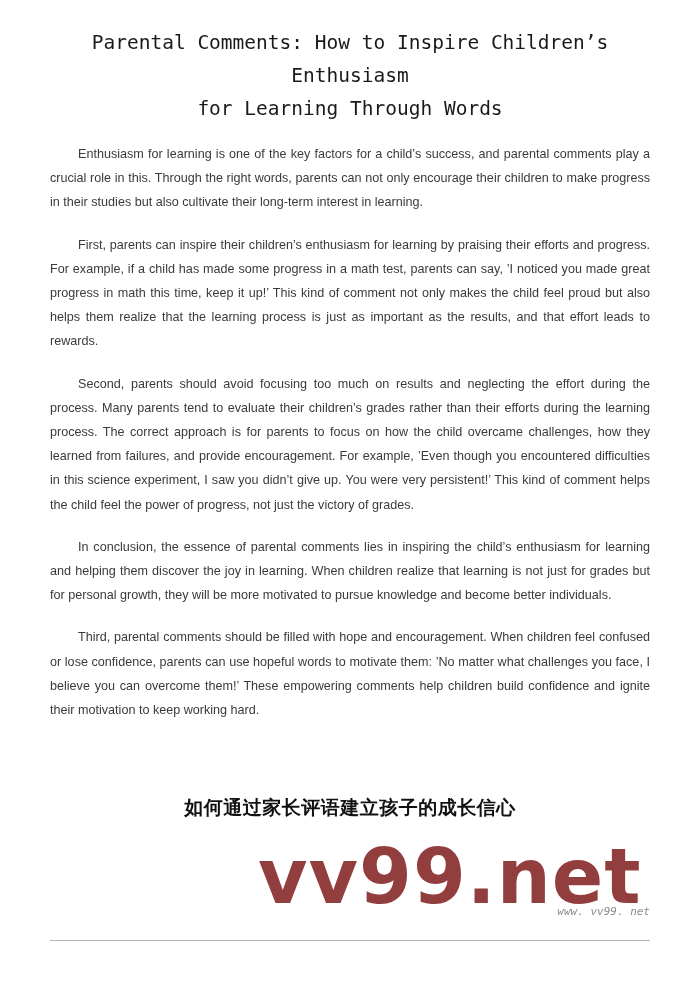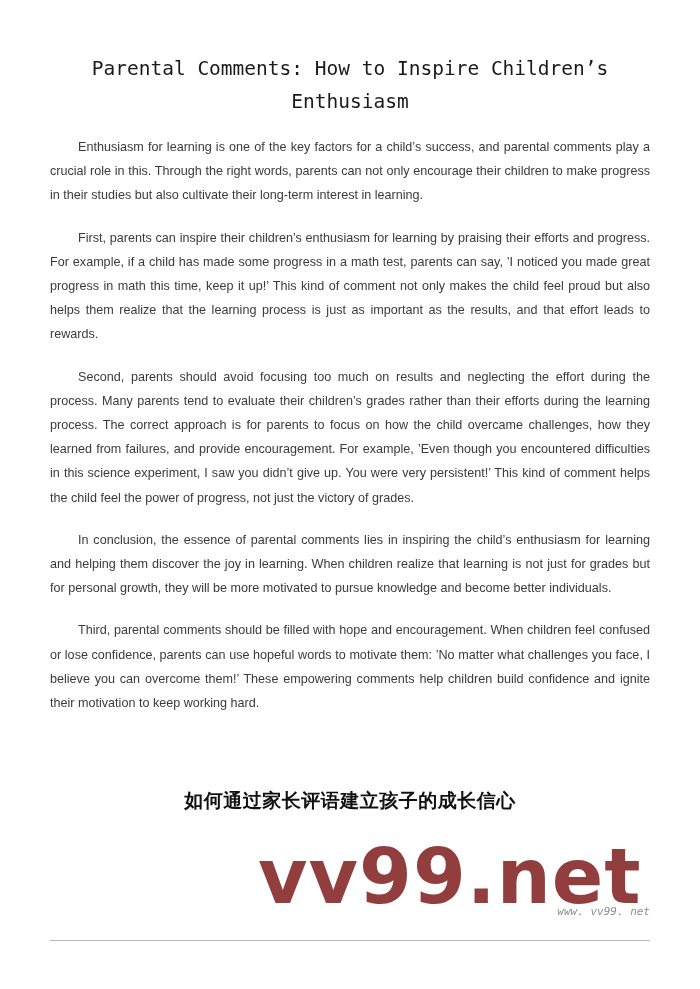--- a/index.html
+++ b/index.html
@@ -42,21 +42,21 @@
 
   .content {
     position: relative;
     z-index: 2;
     padding: 0 50px;
   }
 
   
   .doc-title {
     margin: 0;
-    padding-top: 52px;
+    padding-top: 26px;
     font-family: "DejaVu Sans Mono", "Liberation Mono", monospace;
     font-weight: normal;
     font-size: 19.5px;
     line-height: 33px;
     text-align: center;
     color: #1a1a1a;
     letter-spacing: 0px;
   }
   .doc-title .l2 { display: block; }
 
@@ -118,20 +118,21 @@
 <body>
 
 <div class="page">
 
   <div class="watermark">vv99.net</div>
 
   <div class="content">
 
     <h1 class="doc-title">
       <span class="l1">Parental Comments: How to Inspire Children’s Enthusiasm</span>
+      <span class="l2">for Learning Through Words</span>
     </h1>
 
     <div class="en-body">
       <p class="en-para">Enthusiasm for learning is one of the key factors for a child’s success, and parental comments play a crucial role in this. Through the right words, parents can not only encourage their children to make progress in their studies but also cultivate their long-term interest in learning.</p>
       <p class="en-para">First, parents can inspire their children’s enthusiasm for learning by praising their efforts and progress. For example, if a child has made some progress in a math test, parents can say, ’I noticed you made great progress in math this time, keep it up!’ This kind of comment not only makes the child feel proud but also helps them realize that the learning process is just as important as the results, and that effort leads to rewards.</p>
       <p class="en-para">Second, parents should avoid focusing too much on results and neglecting the effort during the process. Many parents tend to evaluate their children’s grades rather than their efforts during the learning process. The correct approach is for parents to focus on how the child overcame challenges, how they learned from failures, and provide encouragement. For example, ’Even though you encountered difficulties in this science experiment, I saw you didn’t give up. You were very persistent!’ This kind of comment helps the child feel the power of progress, not just the victory of grades.</p>
       <p class="en-para">In conclusion, the essence of parental comments lies in inspiring the child’s enthusiasm for learning and helping them discover the joy in learning. When children realize that learning is not just for grades but for personal growth, they will be more motivated to pursue knowledge and become better individuals.</p>
       <p class="en-para">Third, parental comments should be filled with hope and encouragement. When children feel confused or lose confidence, parents can use hopeful words to motivate them: ’No matter what challenges you face, I believe you can overcome them!’ These empowering comments help children build confidence and ignite their motivation to keep working hard.</p>
     </div>
 

